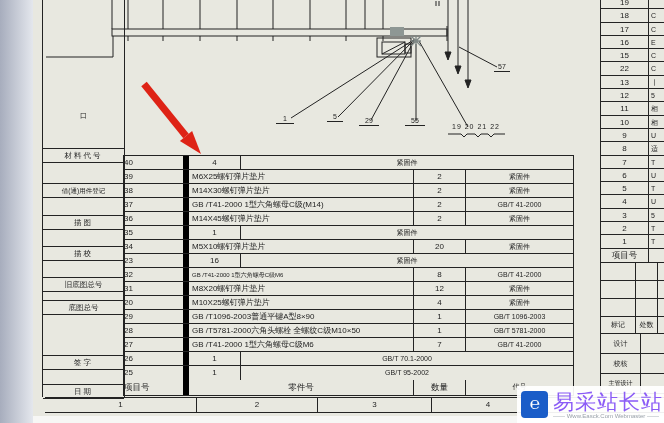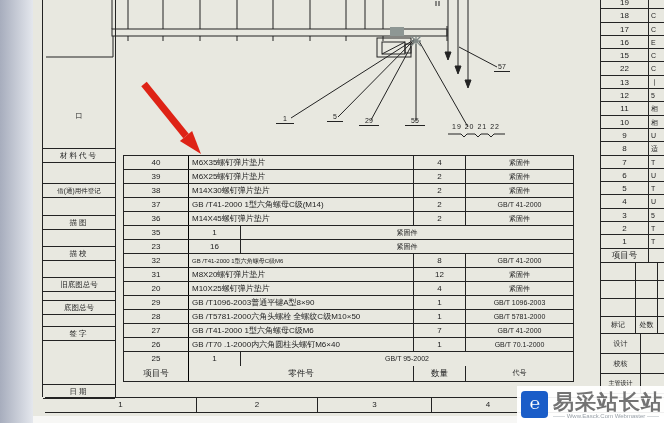--- a/index.html
+++ b/index.html
@@ -4,33 +4,33 @@
 <style>
   *{margin:0;padding:0;box-sizing:border-box}
   html,body{width:664px;height:423px;overflow:hidden}
   #app{position:relative;width:664px;height:423px;overflow:hidden;background:#e8e8e0;
        font-family:"Liberation Sans","DejaVu Sans",sans-serif;color:#232323}
   .edge{position:absolute;left:0;top:0;width:33px;height:100%;
         background:linear-gradient(to right,#a7adbd,#e4e7ed)}
   .bottom-white{position:absolute;left:33px;top:416px;width:631px;height:7px;background:#f7f7f5}
 
   
-  .lcol{position:absolute;left:42px;top:0;width:74px;height:397px;
+  .lcol{position:absolute;left:42px;top:0;width:83px;height:397px;
         border-left:1px solid #232323;border-right:1px solid #232323}
   .lmark{position:absolute;left:0;top:112px;width:100%;text-align:center;font-size:7px;line-height:8px}
   .lcell{position:absolute;left:0;width:100%;height:15px;border-top:1px solid #232323;
          border-bottom:1px solid #232323;font-size:7.5px;line-height:14px;text-align:center;
          overflow:hidden;white-space:nowrap}
   .ls2{letter-spacing:2px}.ls1{font-size:6.5px;letter-spacing:0}
 
   
   .btable{position:absolute;left:123px;top:155px;width:451px;border:1px solid #232323;background:transparent}
   .brow{display:flex;height:14px;border-bottom:1px solid #232323;font-size:8px;line-height:13px;white-space:nowrap}
   .brow:last-child{border-bottom:none}
-  .c-item{width:65px;border-right:1px solid #000000;text-align:center}
+  .c-item{width:65px;border-right:6px solid #000000;text-align:left}
   .c-name{width:225px;border-right:1px solid #232323;padding-left:3px;overflow:hidden}
   .c-qty{width:52px;border-right:1px solid #232323;text-align:center}
   .c-code{flex:1;text-align:center;font-size:7px;overflow:hidden}
   .compact .c-name{font-size:6px;line-height:14px}
   .bhead{height:15px;font-size:8.5px;line-height:14px}
   .bhead .c-name{text-align:center;padding-left:0}
 
   
   .rtable{position:absolute;left:600px;top:-4px;width:64px;border-left:1px solid #232323}
   .rrow{display:flex;height:13.3px;border-bottom:1px solid #232323;font-size:8px;line-height:13px}
@@ -60,21 +60,21 @@
   .bl-noline{border-bottom:none;letter-spacing:1px}
 
   svg.layer{position:absolute;left:0;top:0;pointer-events:none}
 
   
   .wm{position:absolute;left:517px;top:386px;width:147px;height:37px;z-index:5;
       background:rgba(255,255,255,0.93);display:flex;align-items:center}
   .wm-logo{width:27px;height:27px;margin-left:4px;background:#1a5dc8;border-radius:4px;color:#ffffff;
            font-size:17px;font-weight:bold;text-align:center;line-height:26px;flex:0 0 auto}
   .wm-text{margin-left:5px;overflow:hidden}
-  .wm-title{font-size:21px;font-weight:bold;color:#737373;letter-spacing:1px;line-height:23px;white-space:nowrap}
+  .wm-title{font-size:21px;font-weight:normal;color:#8b5cf6;letter-spacing:1px;line-height:23px;white-space:nowrap}
   .wm-sub{font-size:6px;color:#98a0a8;white-space:nowrap;line-height:7px}
 </style>
 </head>
 <body>
 
 <div id="app">
   <div class="edge"></div>
   <div class="bottom-white"></div>
 
   <svg class="layer" width="664" height="423" viewBox="0 0 664 423">
@@ -114,29 +114,28 @@
   </svg>
 
   <div class="lcol">
     <div class="lmark">口</div>
     <div class="lcell ls2" style="top:148px">材料代号</div>
     <div class="lcell ls1" style="top:183px">借(通)用件登记</div>
     <div class="lcell ls2" style="top:215px">描图</div>
     <div class="lcell ls2" style="top:246px">描校</div>
     <div class="lcell" style="top:277px">旧底图总号</div>
     <div class="lcell" style="top:300px">底图总号</div>
-    <div class="lcell ls2" style="top:326px">签字</div>
+    <div class="lcell ls2" style="top:355px">签字</div>
     <div class="lcell ls2" style="top:384px">日期</div>
   </div>
 
   <div class="btable">
     <div>
         <div class="brow">
           <div class="c-item">40</div>
-          <div class="c-name">M6X35螺钉弹片垫片</div>
           <div class="c-qty">4</div>
           <div class="c-code">紧固件</div>
         </div>
         <div class="brow">
           <div class="c-item">39</div>
           <div class="c-name">M6X25螺钉弹片垫片</div>
           <div class="c-qty">2</div>
           <div class="c-code">紧固件</div>
         </div>
         <div class="brow">
@@ -153,20 +152,26 @@
         </div>
         <div class="brow">
           <div class="c-item">36</div>
           <div class="c-name">M14X45螺钉弹片垫片</div>
           <div class="c-qty">2</div>
           <div class="c-code">紧固件</div>
         </div>
         <div class="brow">
           <div class="c-item">35</div>
           <div class="c-qty">1</div>
+          <div class="c-code">紧固件</div>
+        </div>
+        <div class="brow">
+          <div class="c-item">34</div>
+          <div class="c-name">M5X10螺钉弹片垫片</div>
+          <div class="c-qty">20</div>
           <div class="c-code">紧固件</div>
         </div>
         <div class="brow">
           <div class="c-item">23</div>
           <div class="c-qty">16</div>
           <div class="c-code">紧固件</div>
         </div>
         <div class="brow compact">
           <div class="c-item">32</div>
           <div class="c-name">GB /T41-2000 1型六角螺母C级M6</div>
@@ -198,21 +203,20 @@
           <div class="c-code">GB/T 5781-2000</div>
         </div>
         <div class="brow">
           <div class="c-item">27</div>
           <div class="c-name">GB /T41-2000 1型六角螺母C级M6</div>
           <div class="c-qty">7</div>
           <div class="c-code">GB/T 41-2000</div>
         </div>
         <div class="brow">
           <div class="c-item">26</div>
-          <div class="c-name">GB /T70 .1-2000内六角圆柱头螺钉M6×40</div>
           <div class="c-qty">1</div>
           <div class="c-code">GB/T 70.1-2000</div>
         </div>
         <div class="brow">
           <div class="c-item">25</div>
           <div class="c-qty">1</div>
           <div class="c-code">GB/T 95-2002</div>
         </div>
       </div>
     <div class="brow bhead">

